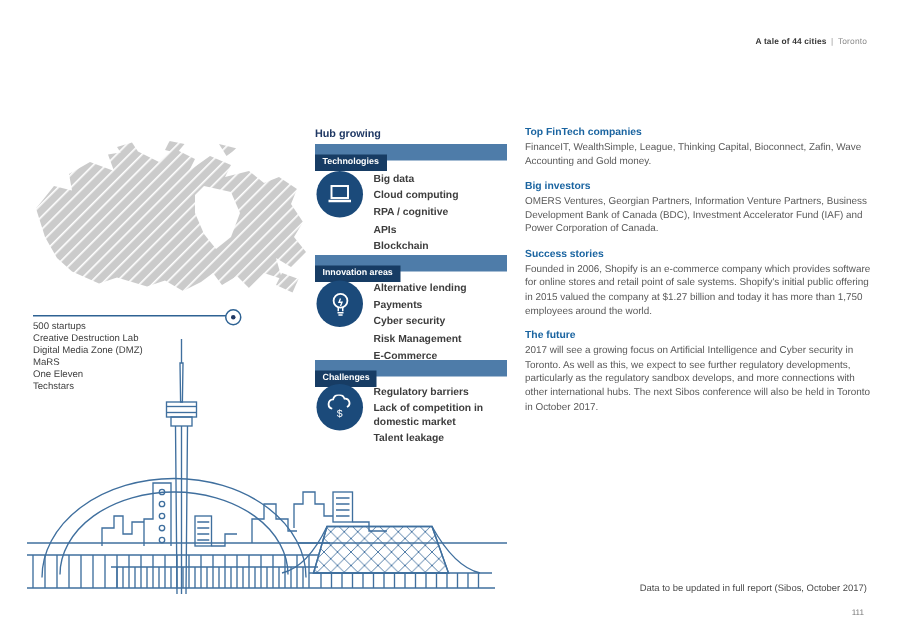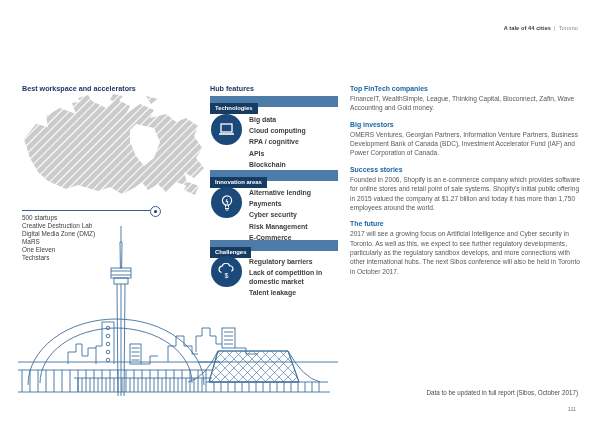--- a/index.html
+++ b/index.html
@@ -41,21 +41,20 @@
 </style>
 </head>
 <body>
 
 <div class="page">
 
   <div class="hdr">
     <b>A tale of 44 cities</b><span class="sep">|</span><span>Toronto</span>
   </div>
 
-  <div class="h-navy" style="left:22px;top:84px;">Best workspace and accelerators</div>
 
   <div class="map-wrap">
     <svg width="192" height="118" viewBox="0 0 192 118">
       <defs>
         <pattern id="hatch" width="6" height="6" patternUnits="userSpaceOnUse" patternTransform="rotate(45)">
           <rect width="6" height="6" fill="#cbcbcb"></rect>
           <line x1="0" y1="0" x2="0" y2="6" stroke="#ffffff" stroke-width="2.2"></line>
         </pattern>
       </defs>
 
@@ -77,21 +76,21 @@
 
   <div class="accel">
     <div>500 startups</div>
     <div>Creative Destruction Lab</div>
     <div>Digital Media Zone (DMZ)</div>
     <div>MaRS</div>
     <div>One Eleven</div>
     <div>Techstars</div>
   </div>
 
-  <div class="h-navy" style="left:210px;top:84px;">Hub features</div>
+  <div class="h-navy" style="left:210px;top:84px;">Hub growing</div>
 
   <div class="bar" style="top:96px;">
     <span class="lbl">Technologies</span>
   </div>
   <div class="hub-icon" style="top:114px;">
     <svg width="19" height="15" viewBox="0 0 19 15">
       <rect x="4" y="2" width="11" height="8" fill="none" stroke="#ffffff" stroke-width="1.3"></rect>
       <path d="M2,12 L17,12" stroke="#ffffff" stroke-width="1.6" fill="none"></path>
     </svg>
   </div>

